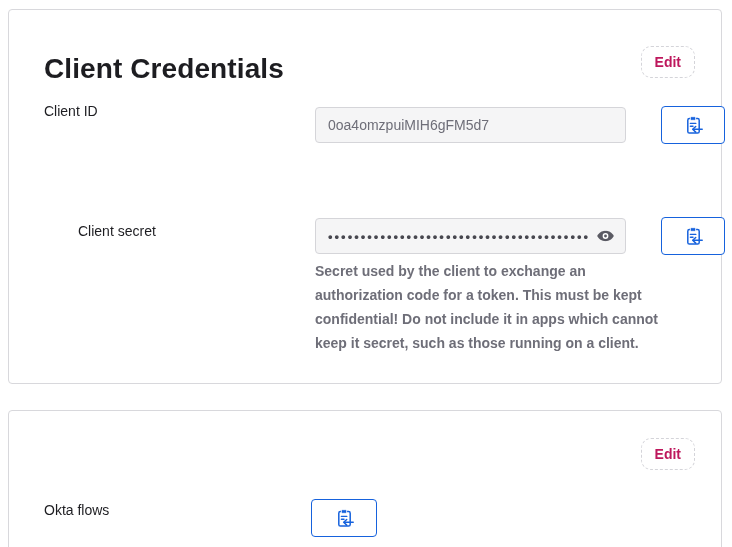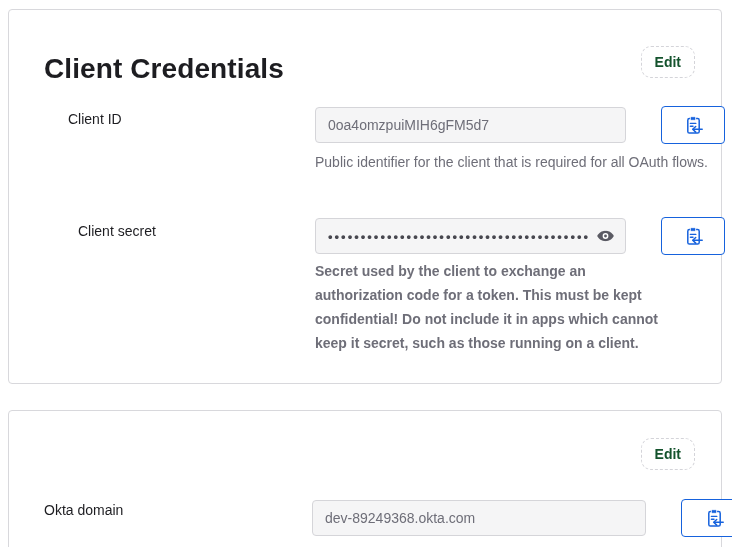--- a/index.html
+++ b/index.html
@@ -35,37 +35,37 @@
   }
   #card-credentials .card-title { top: 43px; }
   #card-general     .card-title { top: 33px; }
 
   .edit-link {
     position: absolute;
     right: 26px;
     padding: 7px 13px;
     border: 1px dashed #d4d4d9;
     border-radius: 10px;
-    color: #14532d;
+    color: #be185d;
     font-size: 14px;
     font-weight: 700;
     text-decoration: none;
     cursor: pointer;
     background: transparent;
   }
   #card-credentials .edit-link { top: 36px; }
   #card-general     .edit-link { top: 27px; }
 
   .field-label {
     position: absolute;
     left: 35px;
     font-size: 14px;
     color: #1d1d21;
   }
-  #cc-row1-label { top: 101px; margin-left: 24px; }
+  #cc-row1-label { top: 93px; }
   #cc-row2-label { top: 213px; margin-left: 34px; }
   #gs-row1-label { top: 91px; }
 
   .field-group {
     position: absolute;
     display: flex;
     align-items: flex-start;
     gap: 36px;
   }
   #cc-row1-group { left: 306px; top: 97px; }
@@ -155,21 +155,20 @@
           <rect x="4.8" y="3.6" width="11.4" height="14.4" rx="1.6" stroke="#1662dd" stroke-width="1.5"></rect>
           <rect x="7.4" y="1.7" width="5.2" height="3.6" rx="1" fill="#1662dd" stroke="#ffffff" stroke-width="0.8"></rect>
           <path d="M7.4 8.4h5.4" stroke="#1662dd" stroke-width="1.4" stroke-linecap="round"></path>
           <path d="M7.4 11.2h2.6" stroke="#1662dd" stroke-width="1.4" stroke-linecap="round"></path>
           <path d="M19.2 14.3h-8.8" stroke="#1662dd" stroke-width="1.5" stroke-linecap="round"></path>
           <path d="M12.7 11.5l-3 2.8 3 2.8" stroke="#1662dd" stroke-width="1.5" fill="none" stroke-linecap="round" stroke-linejoin="round"></path>
         </svg>
       </span>
     </button>
   </div>
-  <p class="help" id="cc-row1-help">Public identifier for the client that is required for all OAuth flows.</p>
 
   <span class="field-label" id="cc-row2-label">Client secret</span>
   <div class="field-group" id="cc-row2-group">
     <div class="text-field">
       <span class="secret-dots">••••••••••••••••••••••••••••••••••••••••</span>
       <button class="eye-btn">
         <span style="display:flex;">
           <svg width="17" height="11" viewBox="0 0 20 13">
             <path d="M10 .4C5.6.4 1.9 3.1.2 6.5 1.9 9.9 5.6 12.6 10 12.6s8.1-2.7 9.8-6.1C18.1 3.1 14.4.4 10 .4z" fill="#5a5a63"></path>
             <circle cx="10" cy="6.5" r="3.4" fill="#ffffff"></circle>
@@ -190,23 +189,22 @@
         </svg>
       </span>
     </button>
   </div>
   <p class="help" id="cc-row2-help">Secret used by the client to exchange an authorization code for a token. This must be kept confidential! Do not include it in apps which cannot keep it secret, such as those running on a client.</p>
 </section>
 
 <section class="card" id="card-general">
   <a class="edit-link">Edit</a>
 
-  <span class="field-label" id="gs-row1-label">Okta domain</span>
+  <span class="field-label" id="gs-row1-label">Okta flows</span>
   <div class="field-group" id="gs-row1-group">
-    <div class="text-field">dev-89249368.okta.com</div>
     <button class="copy-btn">
       <span style="display:flex;">
         <svg width="20" height="21" viewBox="0 0 20 21" fill="none">
           <rect x="4.8" y="3.6" width="11.4" height="14.4" rx="1.6" stroke="#1662dd" stroke-width="1.5"></rect>
           <rect x="7.4" y="1.7" width="5.2" height="3.6" rx="1" fill="#1662dd" stroke="#ffffff" stroke-width="0.8"></rect>
           <path d="M7.4 8.4h5.4" stroke="#1662dd" stroke-width="1.4" stroke-linecap="round"></path>
           <path d="M7.4 11.2h2.6" stroke="#1662dd" stroke-width="1.4" stroke-linecap="round"></path>
           <path d="M19.2 14.3h-8.8" stroke="#1662dd" stroke-width="1.5" stroke-linecap="round"></path>
           <path d="M12.7 11.5l-3 2.8 3 2.8" stroke="#1662dd" stroke-width="1.5" fill="none" stroke-linecap="round" stroke-linejoin="round"></path>
         </svg>

